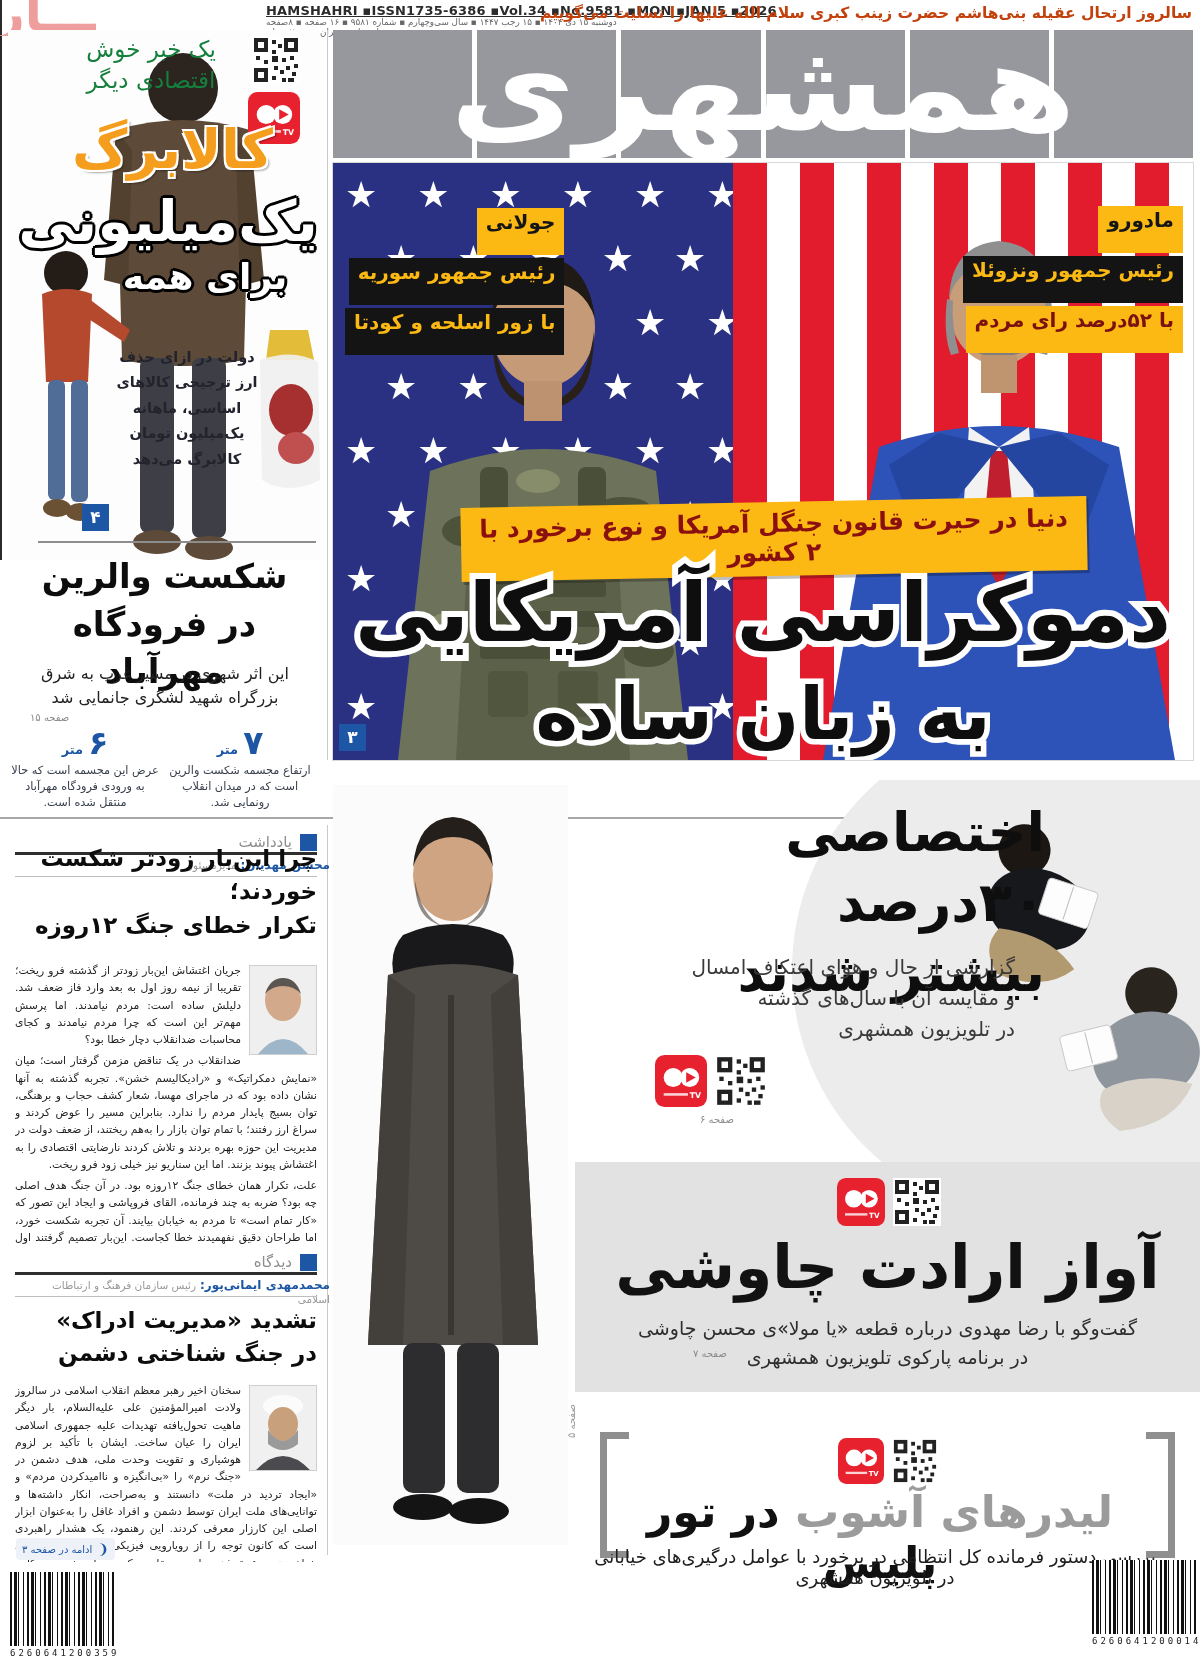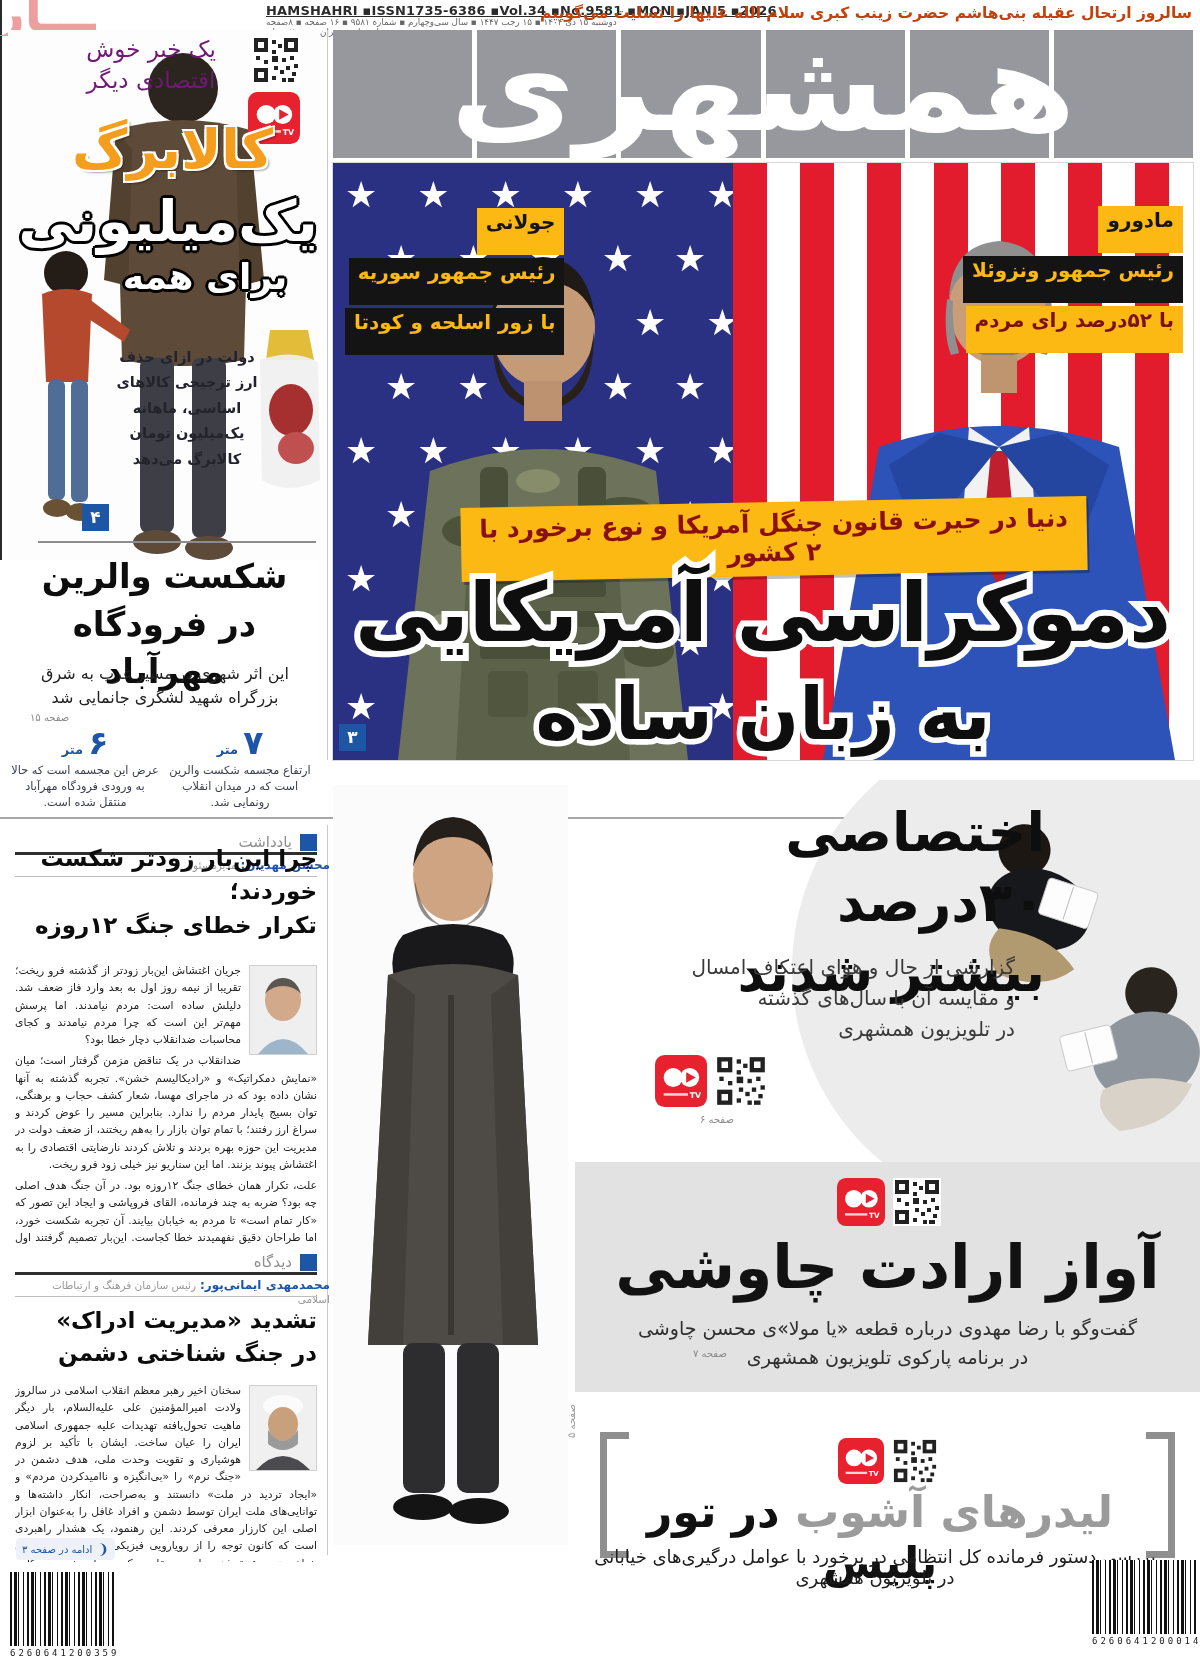--- a/index.html
+++ b/index.html
@@ -12,21 +12,21 @@
   
   .stamp{left:-4px;top:-16px;width:100px;height:52px;overflow:hidden;
          font-size:50px;font-weight:bold;color:#ef9e9e;letter-spacing:-2px;}
   .issue-en{left:266px;top:3px;font-size:13px;font-weight:bold;color:#2b2b2b;letter-spacing:.2px;text-decoration:underline;}
   .issue-fa{left:266px;top:17px;width:360px;font-size:8.8px;color:#666;text-align:left;}
   .condolence{right:8px;top:4px;font-size:15.5px;font-weight:bold;color:#c2410c;}
   .edgeline{left:0;top:0;width:2px;height:560px;background:#2a2a2a;}
 
   
   .vline{width:1px;background:#c9c9c9;}
-  .kicker1{left:56px;top:34px;width:190px;font-size:23px;color:#701a75;text-align:center;line-height:1.35;}
+  .kicker1{left:56px;top:34px;width:190px;font-size:23px;color:#15803d;text-align:center;line-height:1.35;}
   .k-title{left:30px;top:118px;width:285px;text-align:center;font-size:54px;font-weight:bold;color:#f59d1c;
            text-shadow:2px 2px 0 #fff,-2px 2px 0 #fff,2px -2px 0 #fff,-2px -2px 0 #fff,3px 3px 2px rgba(0,0,0,.35);}
   .outline-w{color:#fff;font-weight:bold;
            text-shadow:3px 0 0 #000,-3px 0 0 #000,0 3px 0 #000,0 -3px 0 #000,2px 2px 0 #000,-2px -2px 0 #000,2px -2px 0 #000,-2px 2px 0 #000;}
   .k-sub{left:18px;top:188px;width:300px;text-align:center;font-size:57px;}
   .k-sub2{left:95px;top:256px;width:220px;text-align:center;font-size:36px;}
   .k-body{left:112px;top:345px;width:150px;font-size:14.5px;font-weight:bold;color:#23232e;
           text-align:center;line-height:1.75;}
   .badge{background:#1c56a4;color:#fff;text-align:center;font-weight:bold;}
   .badge4{left:82px;top:504px;width:27px;height:27px;font-size:17px;line-height:27px;}

